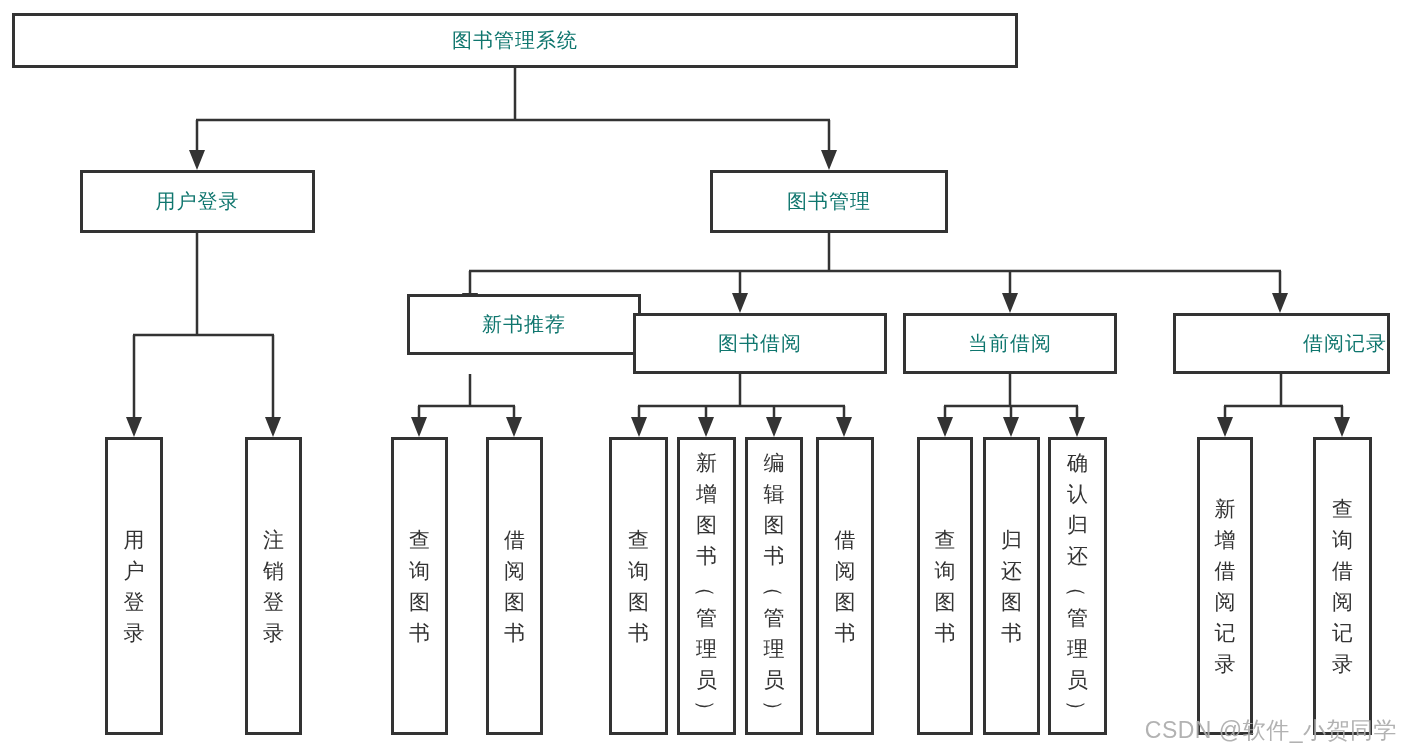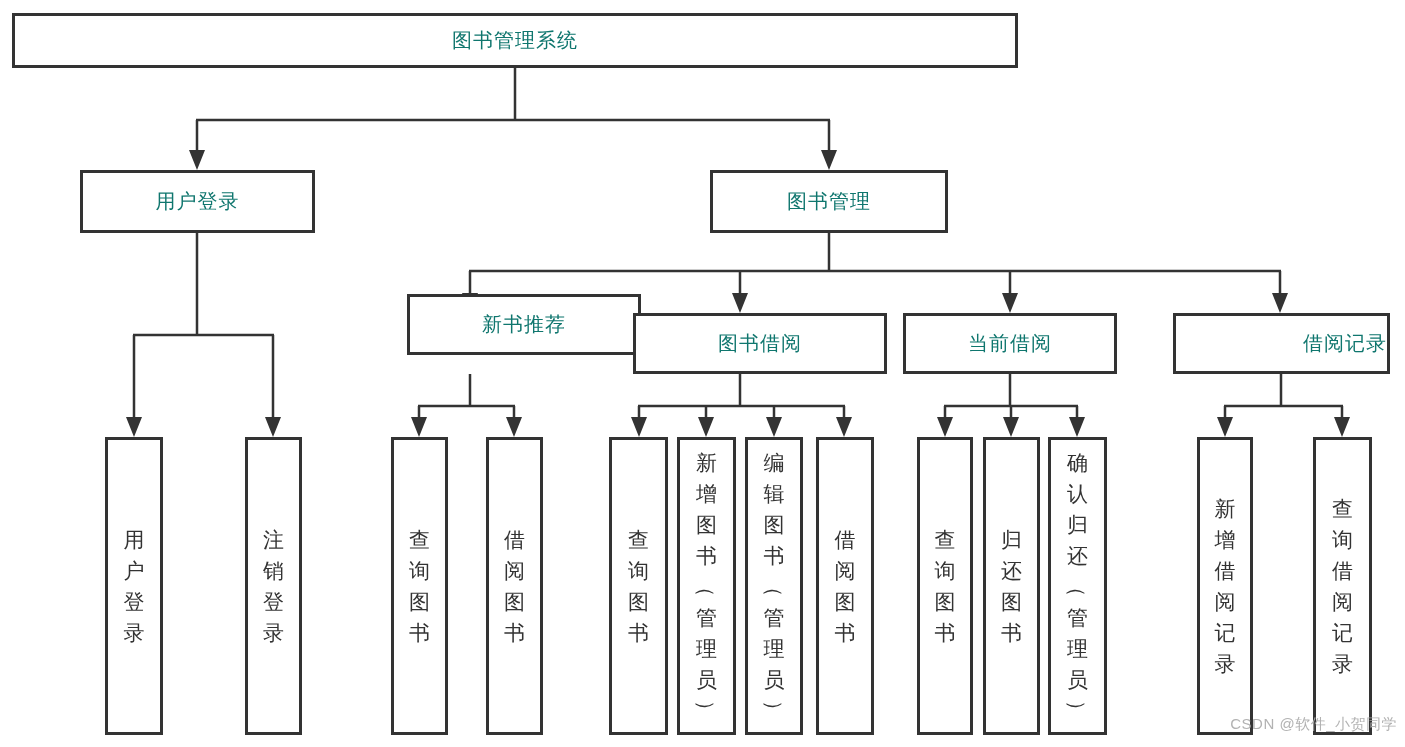--- a/index.html
+++ b/index.html
@@ -45,21 +45,21 @@
     font-size: 21px;
     text-align: center;
     color: #333333;
   }
   .vtext span.rot { transform: rotate(90deg); }
   #watermark {
     position: absolute;
     right: 8px;
     top: 715px;
     z-index: 2;
-    font-size: 15px;
+    font-size: 23px;
     color: rgba(171, 171, 171, 0.92);
     letter-spacing: 0.5px;
     white-space: nowrap;
   }
 </style>
 </head>
 <body>
 
 <div id="canvas">
 

